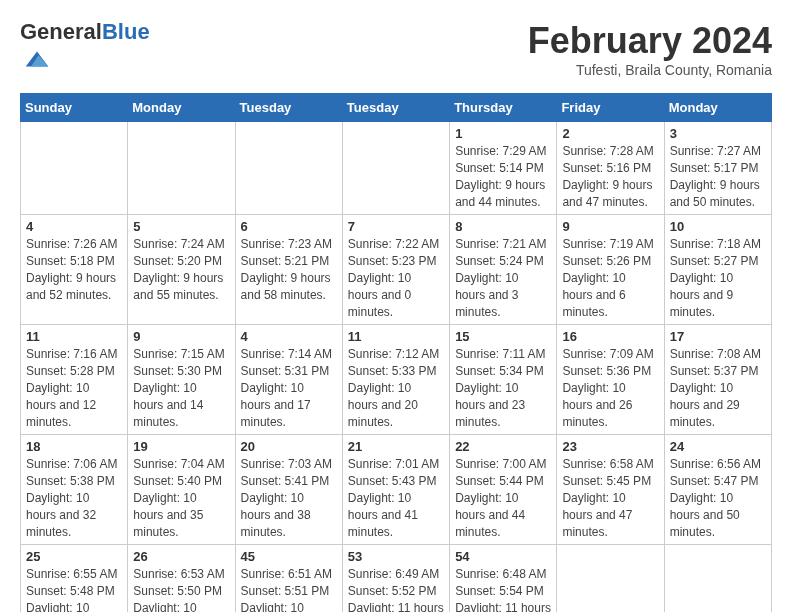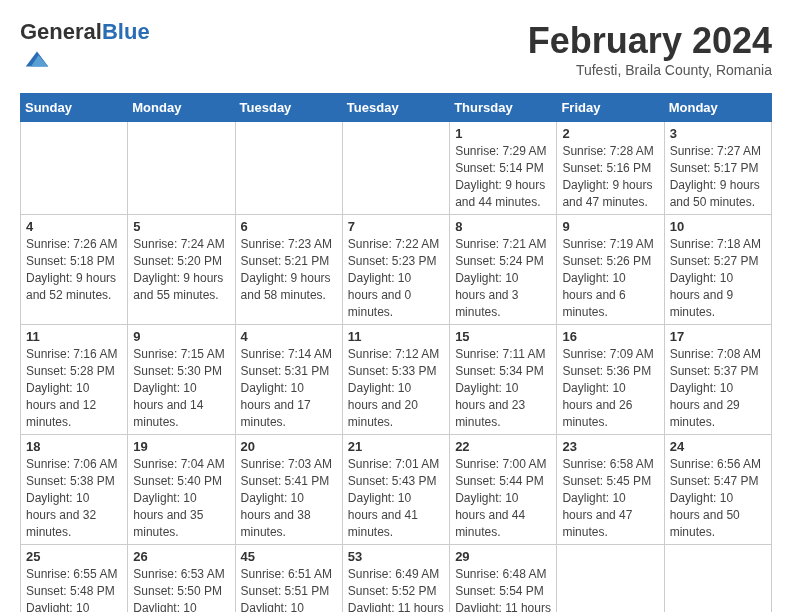--- a/index.html
+++ b/index.html
@@ -242,20 +242,20 @@
         </td>
         <td>
           <span class="day-number">45</span>
           <div class="day-info">Sunrise: 6:51 AM<br>Sunset: 5:51 PM<br>Daylight: 10 hours and 59 minutes.</div>
         </td>
         <td>
           <span class="day-number">53</span>
           <div class="day-info">Sunrise: 6:49 AM<br>Sunset: 5:52 PM<br>Daylight: 11 hours and 2 minutes.</div>
         </td>
         <td>
-          <span class="day-number">29</span>
+          <span class="day-number">54</span>
           <div class="day-info">Sunrise: 6:48 AM<br>Sunset: 5:54 PM<br>Daylight: 11 hours and 6 minutes.</div>
         </td>
         <td class="empty"></td>
         <td class="empty"></td>
       </tr>
     </tbody>
 </table>
 
 </body></html>

